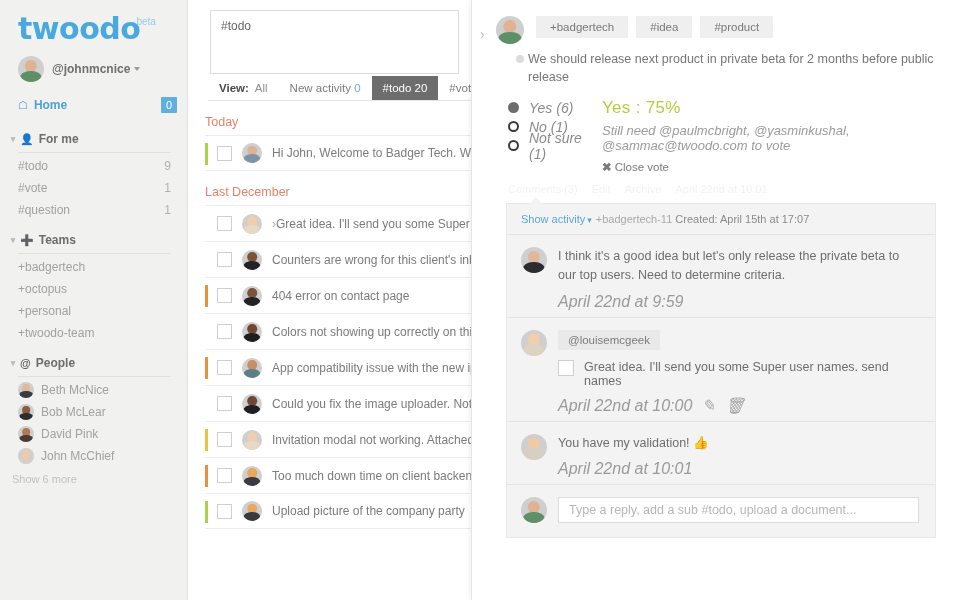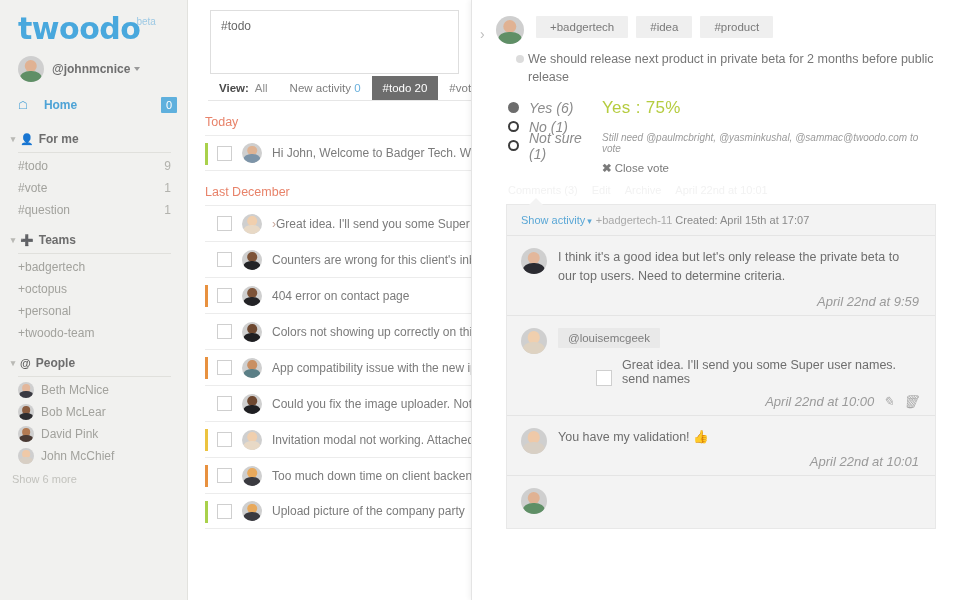--- a/index.html
+++ b/index.html
@@ -46,21 +46,21 @@
   .face::after {
     content:''; position:absolute; left:50%; bottom:-12%;
     width:86%; height:56%; border-radius:46% 46% 0 0; transform:translateX(-50%);
     background: var(--shirt, #6f8fae);
   }
   .username { font-size: 12px; color: #6f6f6f; font-weight: bold; margin-left: 8px; }
   .caret-down { display:inline-block; width:0;height:0; margin-left:4px;
     border-left:3px solid transparent; border-right:3px solid transparent; border-top:4px solid #9a9a9a; vertical-align: middle;}
 
   .nav-home { display:flex; align-items:center; padding: 7px 10px 7px 18px; }
-  .nav-home .label { color:#4ea3d6; font-weight:bold; font-size:12px; margin-left:16px; }
+  .nav-home .label { color:#4ea3d6; font-weight:bold; font-size:12px; margin-left:6px; }
   .badge-blue {
     margin-left:auto; background:#5fb0dd; color:#fff; font-size:11px;
     width:16px; height:16px; line-height:16px; text-align:center; border-radius:1px;
   }
   .home-icon { color:#4ea3d6; font-size:11px; line-height:1; }
 
   .section { margin-top: 8px; }
   .section-head {
     display:flex; align-items:center; padding: 4px 16px 4px 8px;
     color:#6d6d6d; font-weight:bold; font-size:12px;
@@ -140,21 +140,21 @@
   .headline { font-size:12.5px; color:#767676; margin-left:4px; line-height:1.4; }
 
   .vote-area { display:flex; padding: 12px 0 0 24px; }
   .vote-opts { width: 106px; padding-left: 12px; }
   .vopt { display:flex; align-items:center; height:19px; }
   .radio { width:11px; height:11px; border-radius:50%; border:2px solid #3b3b3b; flex:none; }
   .radio.filled { background:#6d6d6d; border-color:#6d6d6d; }
   .vopt .vtxt { margin-left:10px; font-style:italic; font-size:14px; color:#8b8b8b; }
   .vote-res { flex:1; padding-right: 24px; }
   .res-title { font-size:17px; color:#b5cc3f; letter-spacing:0.3px; }
-  .res-sub { font-style:italic; font-size:10px; color:#9b9b9b; margin-top:14px; }
+  .res-sub { font-style:italic; font-size:13px; color:#9b9b9b; margin-top:5px; }
   .close-vote { margin-top:7px; font-size:11.5px; color:#7a7a7a; }
   .close-vote .x { font-weight:bold; margin-right:3px; }
 
   .meta-ghost {
     display:flex; gap:14px; padding: 9px 0 0 36px;
     font-size:11px; color:#f2f2f2;
   }
 
   .thread {
     margin: 8px 24px 0 34px; background:#f3f3f3; border:1px solid #e8e8e8;
@@ -166,27 +166,27 @@
     border-bottom:7px solid #f3f3f3;
   }
   .thread-head { padding: 9px 14px 9px 14px; font-size:11px; color:#8a8a8a; }
   .thread-head .show-activity { color:#5aa7d6; }
   .thread-head .chevd { color:#5aa7d6; font-size:9px; margin: 0 4px 0 2px; }
   .thread-head .ref { color:#a8a8a8; }
   .cmt { display:flex; padding: 12px 16px 6px 14px; border-top:1px solid #e4e4e4; }
   .cmt:first-of-type { border-top:1px solid #e4e4e4; }
   .cmt-body { margin-left:11px; flex:1; }
   .cmt-text { font-size:12.5px; color:#6e6e6e; line-height:1.5; }
-  .cmt-time { text-align:right; font-style:italic; font-size:13px; color:#9a9a9a; margin-top:8px; }
+  .cmt-time { font-style:italic; font-size:16px; color:#9a9a9a; margin-top:8px; }
   .cmt-time .ic { margin-left:5px; color:#a8a8a8; }
   .mention-chip {
     display:inline-block; background:#e9e9e9; color:#7d7d7d;
     font-size:11.5px; padding:4px 10px; border-radius:1px;
   }
-  .subtodo { display:flex; align-items:flex-end; margin-top:10px;margin-left:38px; }
+  .subtodo { display:flex; align-items:flex-start; margin-top:10px; }
   .subtodo .cbox { width:16px; height:16px; }
   .subtodo .st-text { margin-left:10px; font-size:12.5px; color:#6e6e6e; }
   .thumb { display:inline-block; margin-left:4px; }
   .reply-row { display:flex; align-items:center; padding: 12px 16px 14px 14px; border-top:1px solid #e4e4e4; }
   .reply-input {
     flex:1; margin-left:11px; background:#fff; border:1px solid #dcdcdc;
     height:26px; line-height:24px; padding: 0 10px; font-size:12.5px; color:#b6b6b6;
   }
 </style>
 </head>
@@ -501,16 +501,17 @@
         <div class="cmt-body">
           <div class="cmt-text"><span>You have my validation!</span><span class="thumb">👍</span></div>
           <div class="cmt-time">April 22nd at 10:01</div>
         </div>
       </div>
 
       <div class="reply-row">
         <span class="avatar av-26">
             <span class="face" style="--skin:#e0b293;--shirt:#5f8f66"></span>
           </span>
+        <div class="reply-input">Type a reply, add a sub #todo, upload a document...</div>
       </div>
     </div>
   </div>
 </div>
 
 </body></html>

